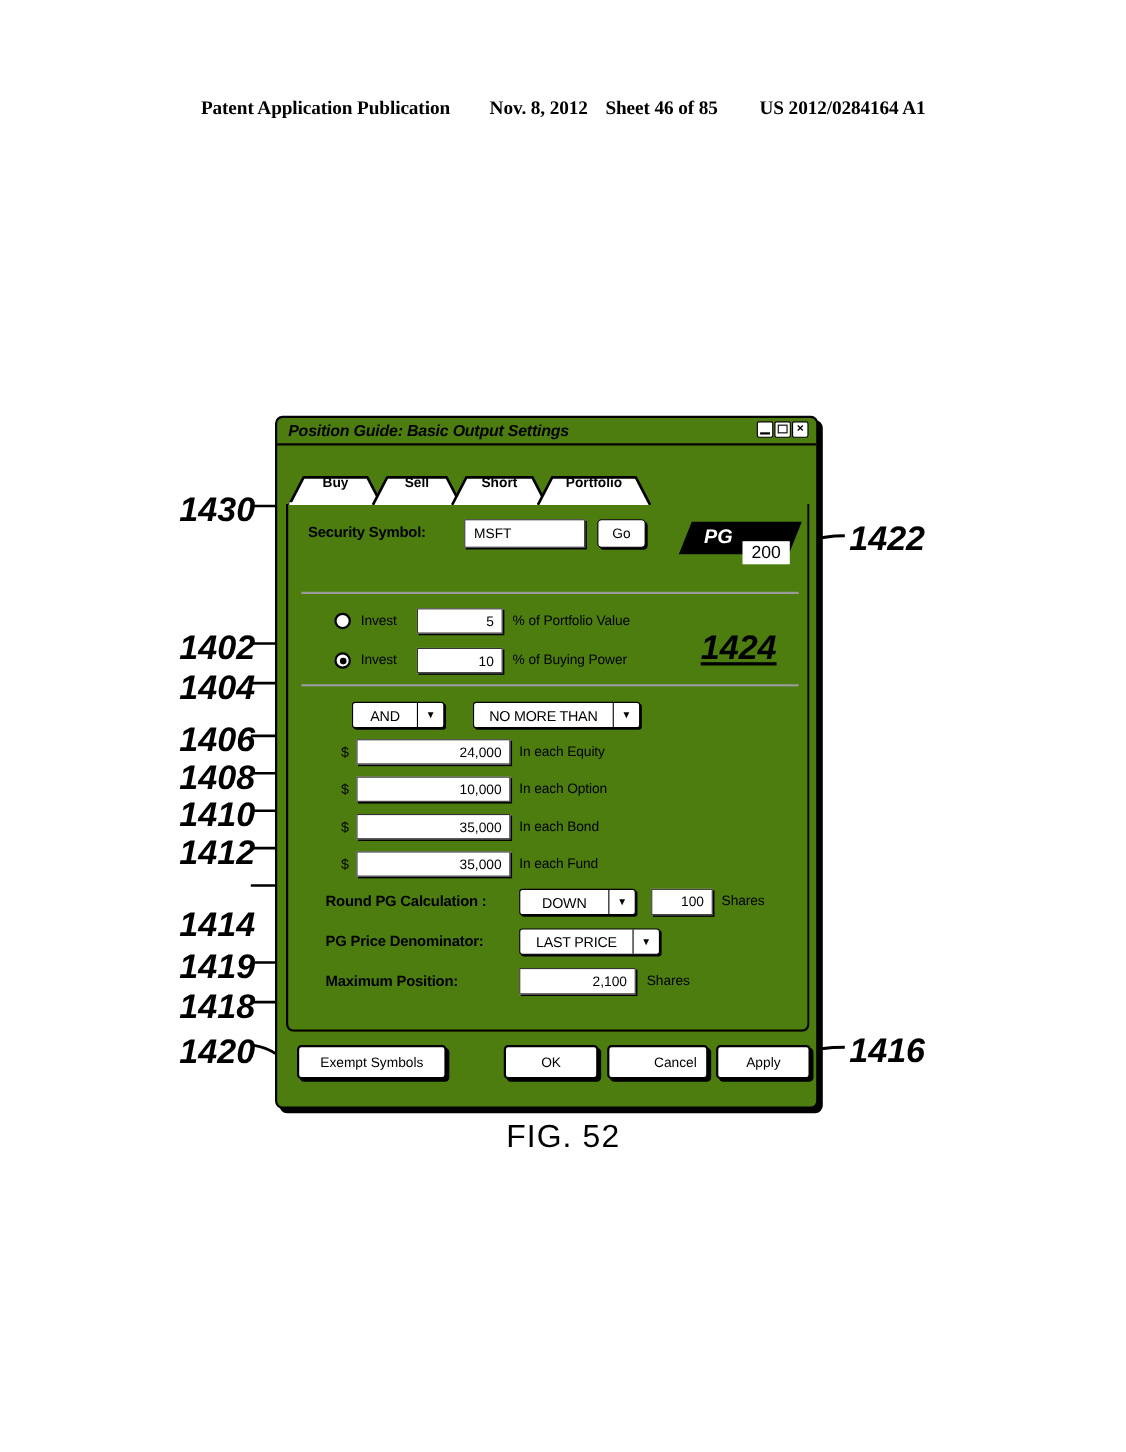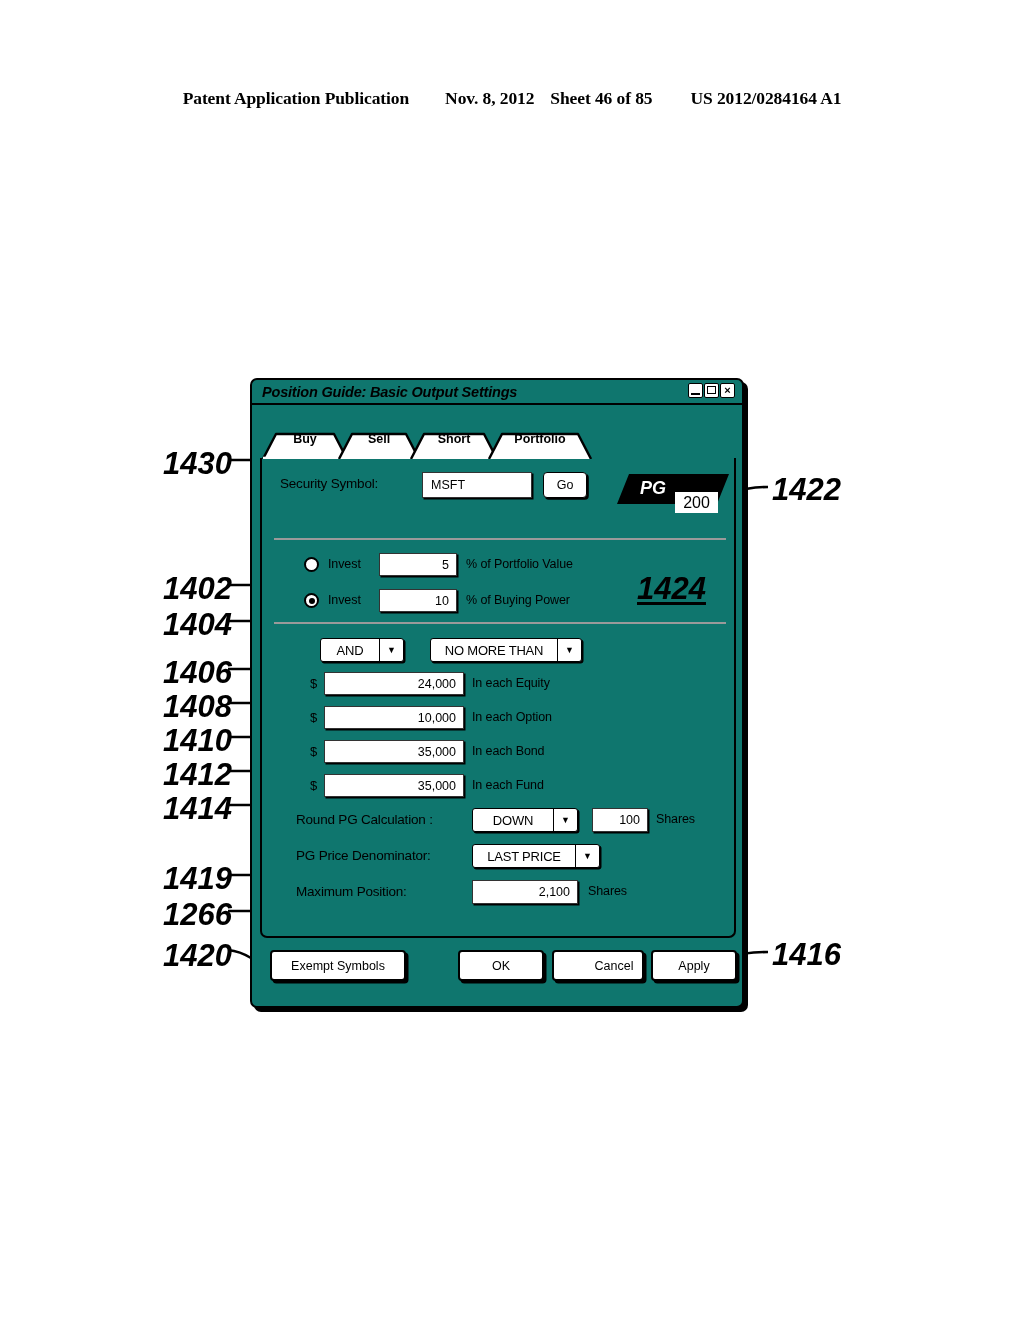--- a/index.html
+++ b/index.html
@@ -24,21 +24,21 @@
 
   
   .fig-caption{
     position:absolute;left:0;top:1018px;width:1024px;text-align:center;
     font-size:29px;letter-spacing:1px;
   }
 
   
   .dialog{
     position:absolute;left:250px;top:378px;width:494px;height:630px;
-    border:2px solid #000;border-radius:7px;background:#0f766e;
+    border:2px solid #000;border-radius:7px;background:#4d7c0f;
     box-sizing:border-box;
     box-shadow:4px 4px 0 0 #000;
   }
   .titlebar{
     position:relative;height:23px;border-bottom:2px solid #000;
     display:flex;align-items:center;
   }
   .title-text{
     font-style:italic;font-weight:bold;font-size:14.5px;
     margin-left:10px;letter-spacing:-0.2px;white-space:nowrap;
@@ -83,21 +83,21 @@
     border:2px solid #000;border-top:none;border-radius:0 0 7px 7px;
     box-sizing:border-box;
   }
   .panel-inner{position:relative;width:100%;height:100%;}
 
   .hr{
     position:absolute;left:12px;width:452px;height:2px;background:#9a9a9a;
   }
 
   
-  .lbl-bold{font-size:13.5px;font-weight:normal;letter-spacing:-0.2px;}
+  .lbl-bold{font-size:13.5px;font-weight:bold;letter-spacing:-0.2px;}
   .lbl-norm{font-size:12.5px;letter-spacing:-0.1px;}
 
   .txtbox{
     border:1.6px solid #333;background:#fff;box-sizing:border-box;
     font-size:12.5px;display:flex;align-items:center;
     box-shadow:1.5px 1.5px 0 0 #000;
   }
   .txtbox.ralign{justify-content:flex-end;padding-right:7px;}
   .txtbox.lalign{justify-content:flex-start;padding-left:8px;}
 
@@ -165,23 +165,23 @@
     <span>US 2012/0284164 A1</span>
   </div>
 
   <div class="ref" style="left:163px;top:446px;">1430</div>
   <div class="ref" style="left:163px;top:571px;">1402</div>
   <div class="ref" style="left:163px;top:607px;">1404</div>
   <div class="ref" style="left:163px;top:655px;">1406</div>
   <div class="ref" style="left:163px;top:689px;">1408</div>
   <div class="ref" style="left:163px;top:723px;">1410</div>
   <div class="ref" style="left:163px;top:757px;">1412</div>
-  <div class="ref" style="left:163px;top:791px;">1414</div>
+  <div class="ref" style="left:163px;top:823px;">1414</div>
   <div class="ref" style="left:163px;top:861px;">1419</div>
-  <div class="ref" style="left:163px;top:897px;">1266</div>
+  <div class="ref" style="left:163px;top:897px;">1418</div>
   <div class="ref" style="left:163px;top:938px;">1420</div>
 
   <svg class="leader" style="left:0;top:0;width:1024px;height:1320px;">
     <defs>
       <marker id="ah" markerWidth="9" markerHeight="9" refX="8" refY="4.5" orient="auto">
         <path d="M0,0.6 L8.6,4.5 L0,8.4" fill="none" stroke="#000" stroke-width="1.6"></path>
       </marker>
     </defs>
     <line x1="228" y1="460" x2="281" y2="460" stroke="#000" stroke-width="2.4" marker-end="url(#ah)"></line>
     <line x1="228" y1="585" x2="288" y2="585" stroke="#000" stroke-width="2.4" marker-end="url(#ah)"></line>
@@ -334,14 +334,15 @@
 
     <div class="btnrow">
       <div class="btn" style="position:absolute;left:10px;top:0;width:136px;height:31px;">Exempt Symbols</div>
       <div class="btn" style="position:absolute;left:198px;top:0;width:86px;height:31px;">OK</div>
       <div class="btn" style="position:absolute;left:292px;top:0;width:92px;height:31px;padding-left:32px;">Cancel</div>
       <div class="btn" style="position:absolute;left:391px;top:0;width:86px;height:31px;">Apply</div>
     </div>
 
   </div>
 
+  <div class="fig-caption">FIG. 52</div>
 
 </div>
 
 </body></html>

